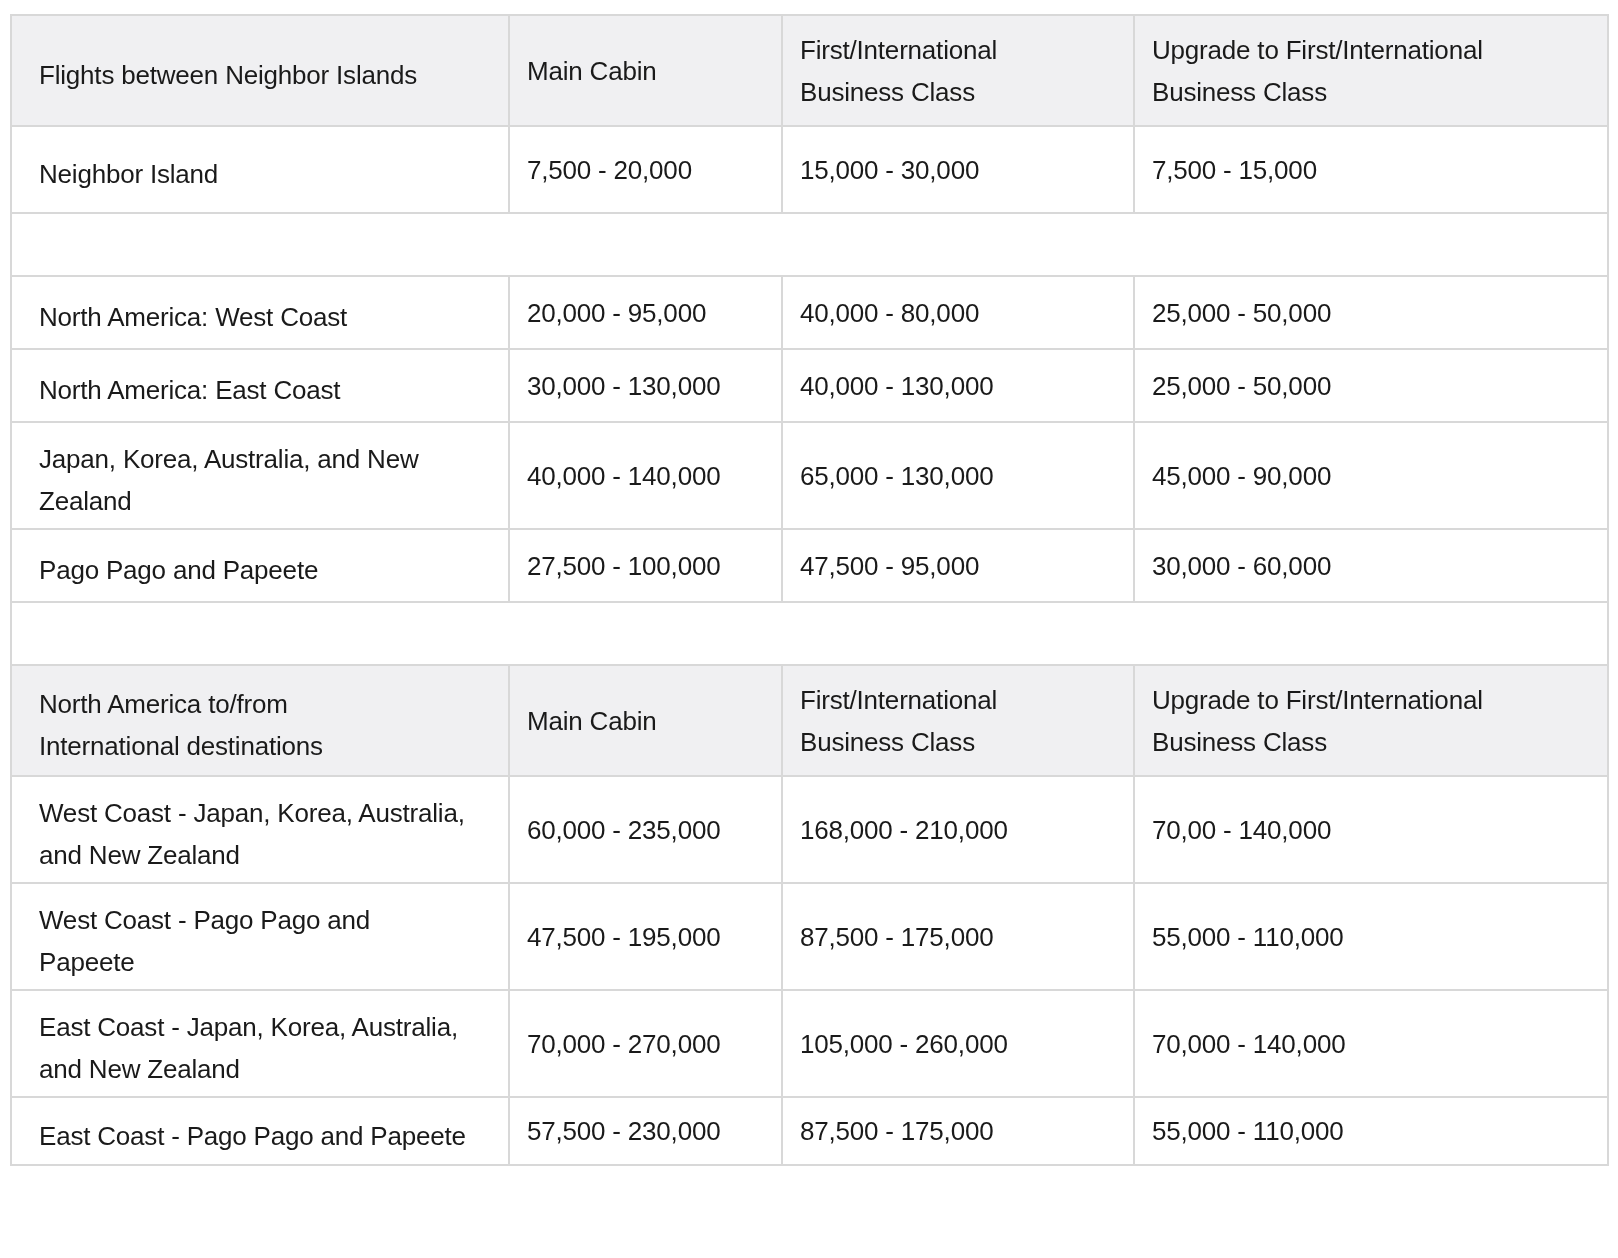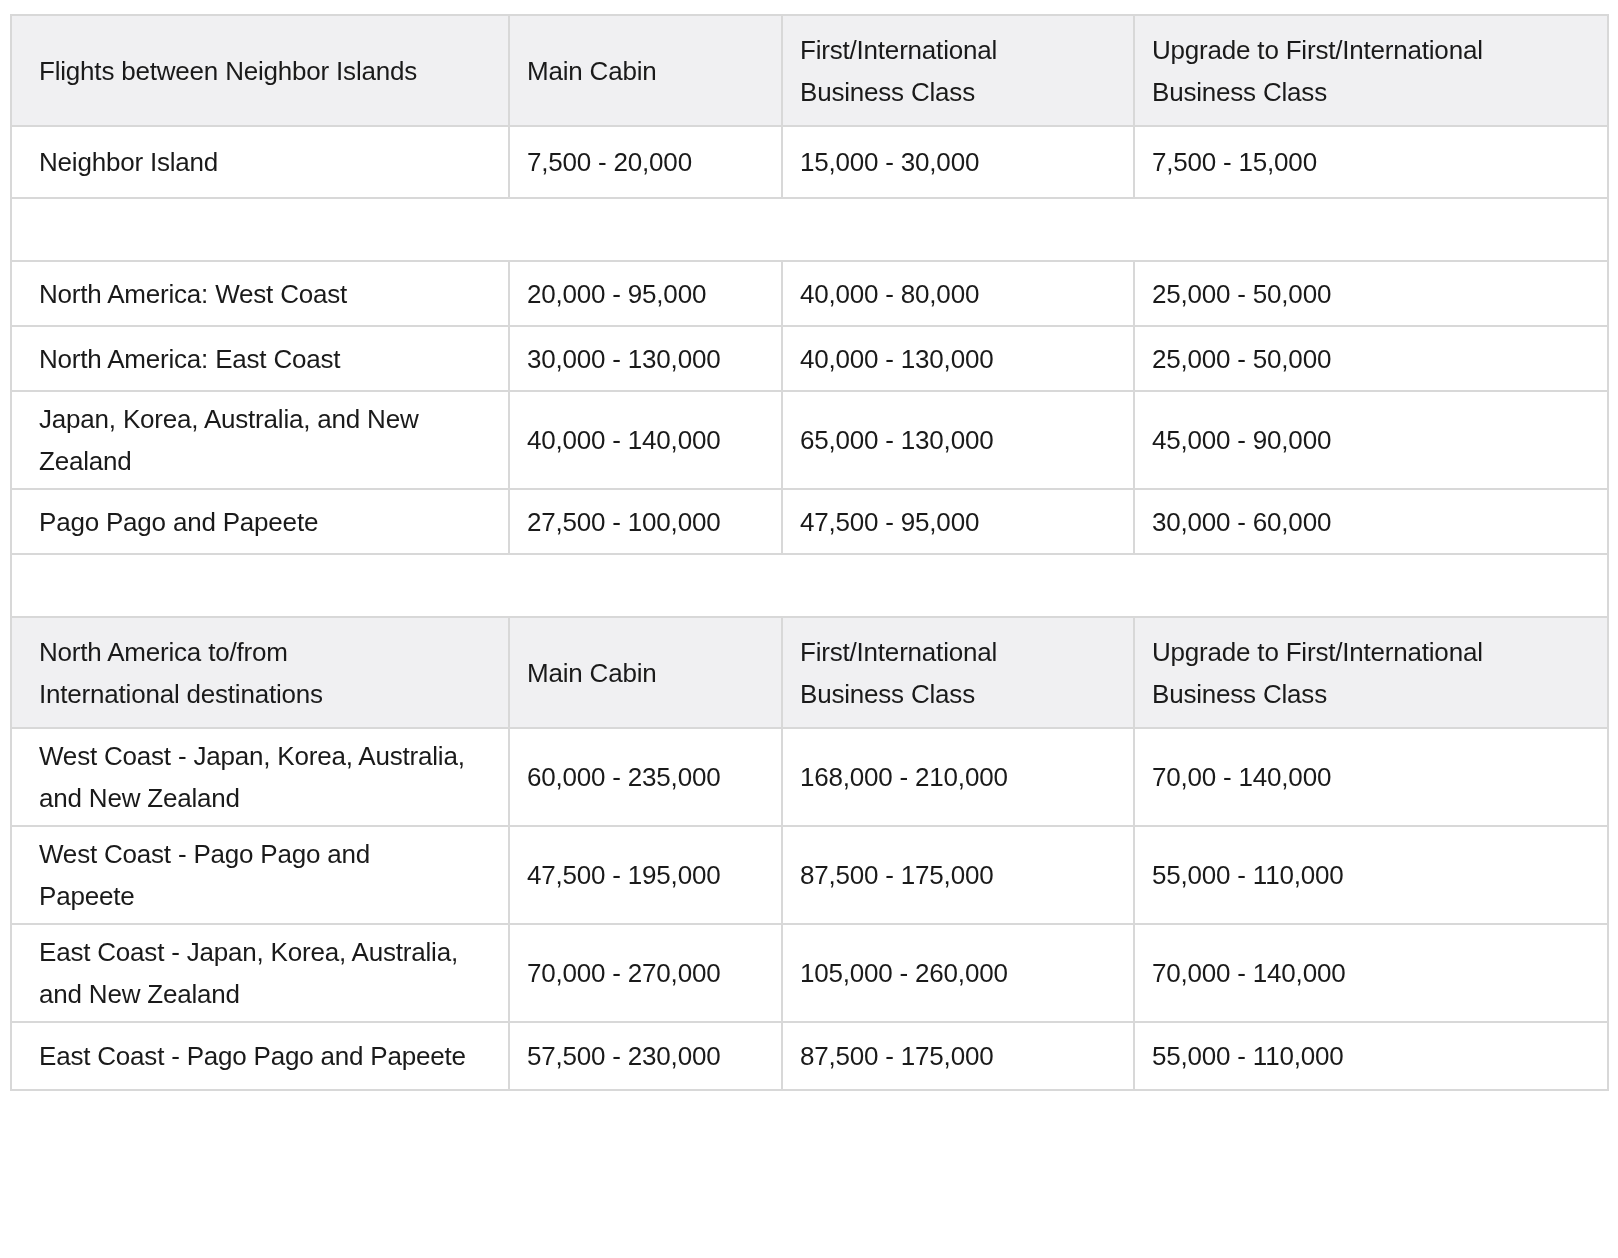--- a/index.html
+++ b/index.html
@@ -33,25 +33,25 @@
     vertical-align:middle;
     text-align:left;
     white-space:pre-line;
     background:var(--row-bg);
     overflow:hidden;
   }
   table.award th{
     background:var(--header-bg);
     font-weight:400;
   }
-  .c1{ padding:6px 14px 6px 27px; }
+  .c1{ padding:15px 14px 6px 27px; }
   .cv{ padding:6px 12px 6px 17px; }
   tr.h-header{ height:111px; }
-  tr.h-s1{ height:72px; }
-  tr.h-s2{ height:65px; }
+  tr.h-s1{ height:87px; }
+  tr.h-s2{ height:73px; }
   tr.h-m{ height:98px; }
   tr.h-l{ height:93px; }
   tr.h-last{ height:68px;margin-top:40px; }
   tr.spacer{ height:63px; }
   tr.spacer td{
     border-top:none;
     border-bottom:none;
     border-left:2px solid var(--border-color);
     border-right:2px solid var(--border-color);
     background:#ffffff;

